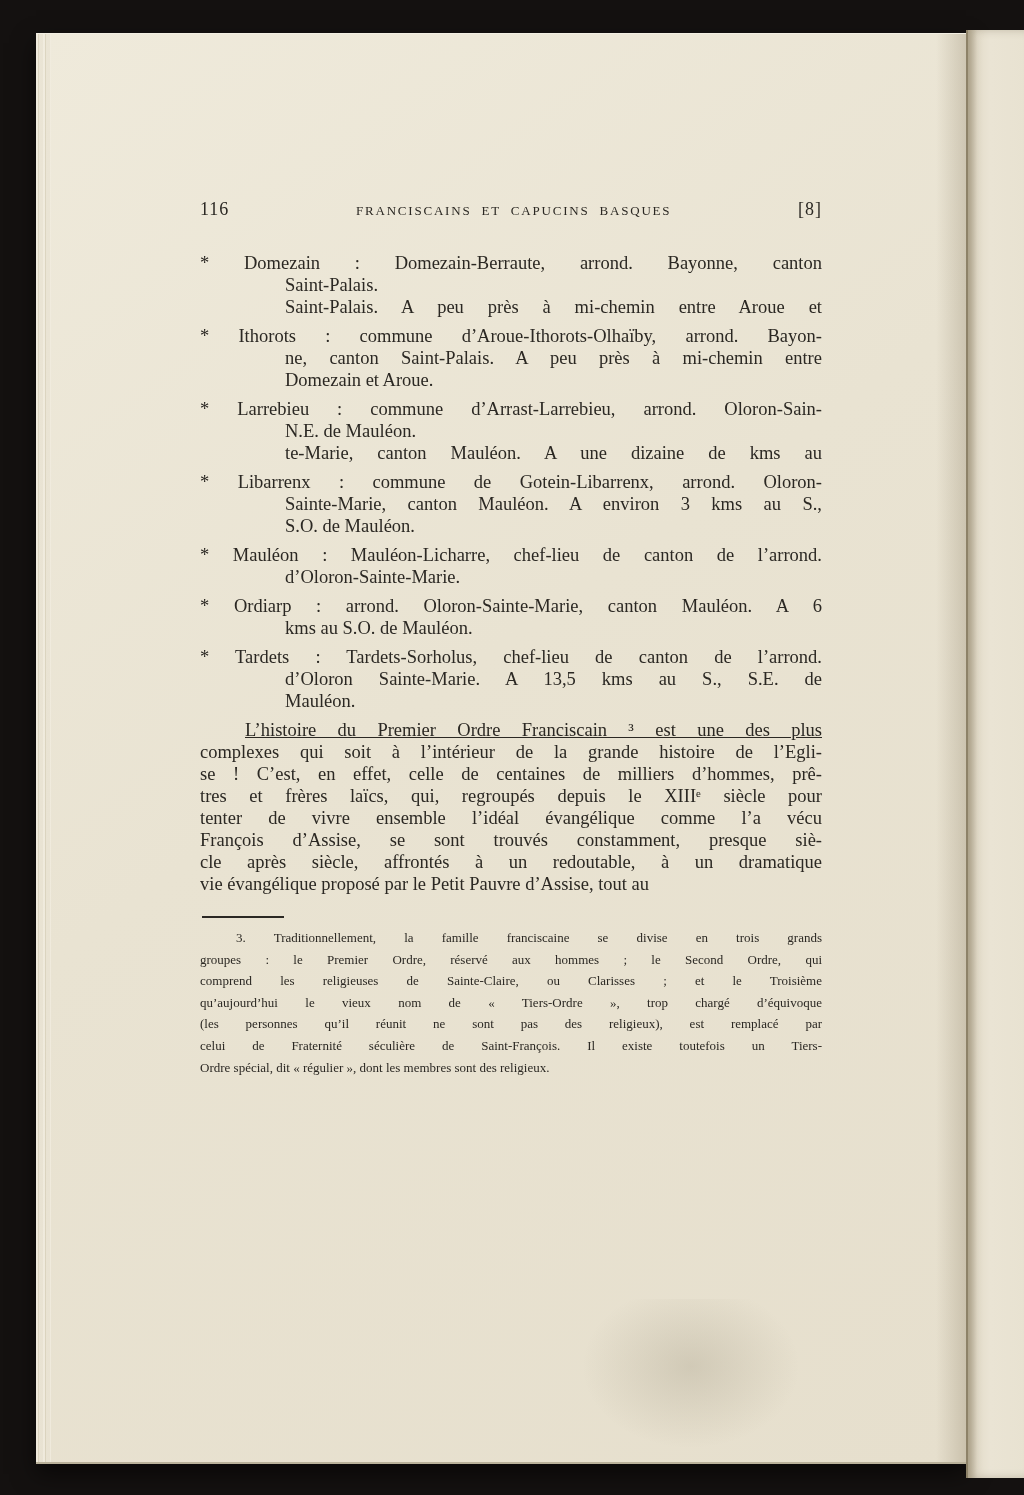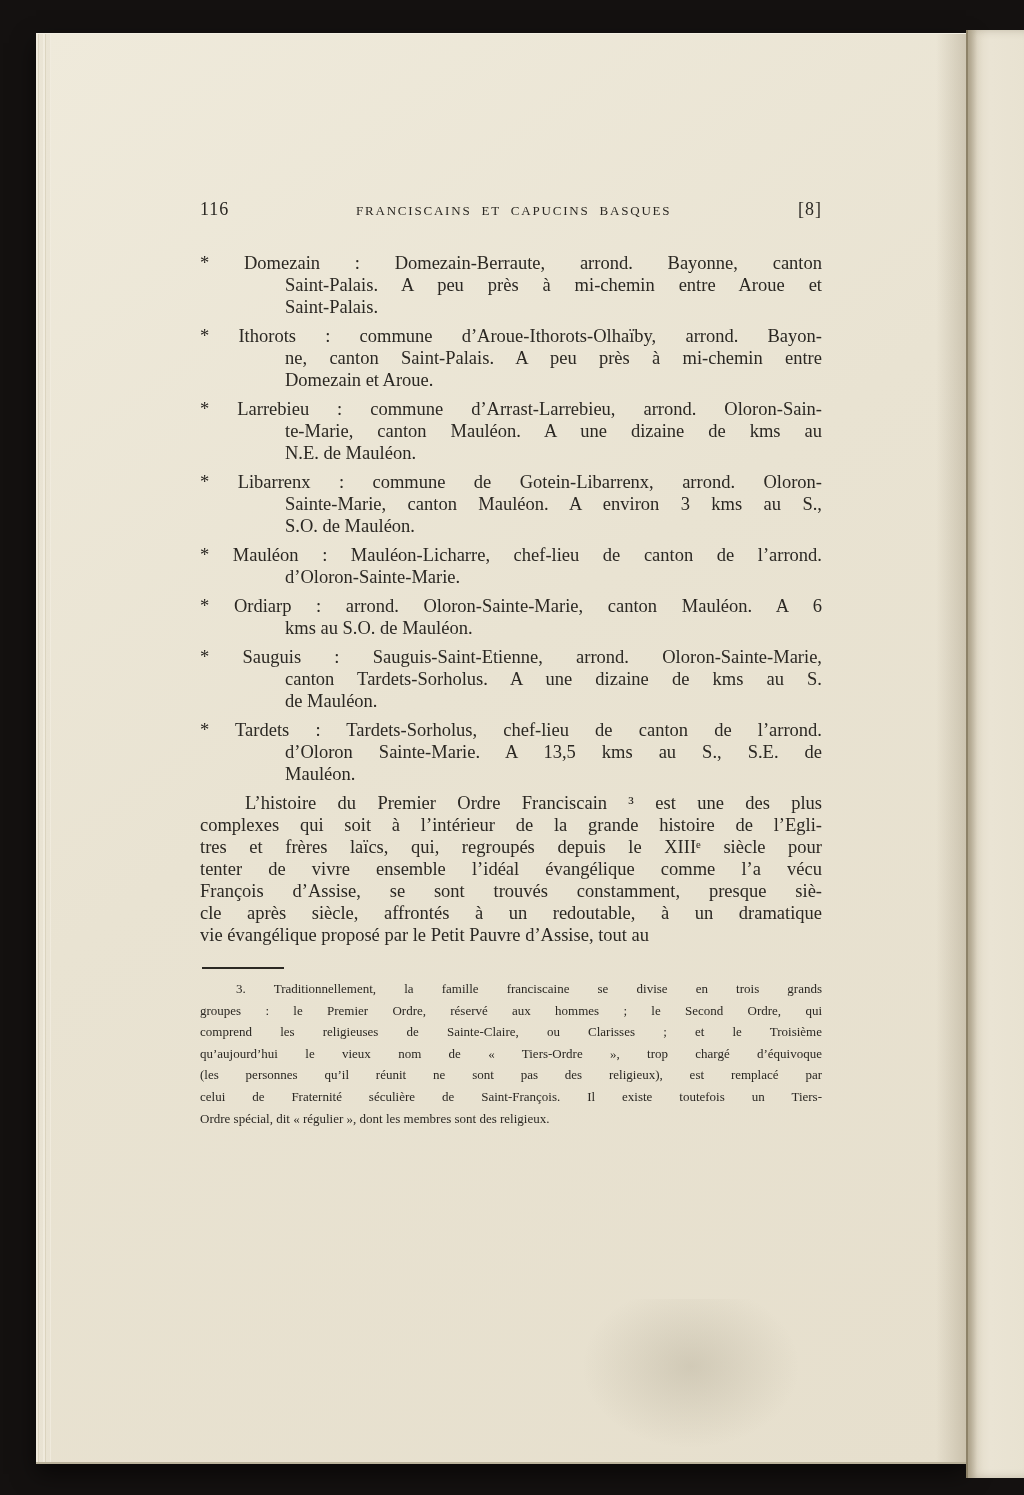--- a/index.html
+++ b/index.html
@@ -78,21 +78,21 @@
     white-space:normal;
   }
   .line.last{text-align-last:left;}
   .entry{margin-bottom:7px;}
   .entry .line:not(.first){padding-left:85px;}
   .section-heading{
     font-weight:bold;
     font-size:18.5px;
     margin:33px 0 23px 0;
   }
-  .para .line.first{text-indent:45px;}
+  .para .line.first{text-indent:45px;text-decoration:underline;}
   .footnote{
     margin-top:21px;
     font-size:13px;
     line-height:21.6px;
   }
   .footnote-rule{
     width:82px;height:2px;
     background:var(--ink);
     margin:0 0 9px 2px;
   }
@@ -106,62 +106,58 @@
 
     <div class="header">
       <span class="page-number">116</span>
       <span class="title">FRANCISCAINS ET CAPUCINS BASQUES</span>
       <span class="issue-ref">[8]</span>
     </div>
 
     <div class="entries">
       <div class="entry">
           <div class="line first">* Domezain : Domezain-Berraute, arrond. Bayonne, canton</div>
+          <div class="line last">Saint-Palais.</div>
           <div class="line">Saint-Palais. A peu près à mi-chemin entre Aroue et</div>
-          <div class="line last">Saint-Palais.</div>
         </div>
       <div class="entry">
           <div class="line first">* Ithorots : commune d’Aroue-Ithorots-Olhaïby, arrond. Bayon-</div>
           <div class="line">ne, canton Saint-Palais. A peu près à mi-chemin entre</div>
           <div class="line last">Domezain et Aroue.</div>
         </div>
       <div class="entry">
           <div class="line first">* Larrebieu : commune d’Arrast-Larrebieu, arrond. Oloron-Sain-</div>
+          <div class="line last">N.E. de Mauléon.</div>
           <div class="line">te-Marie, canton Mauléon. A une dizaine de kms au</div>
-          <div class="line last">N.E. de Mauléon.</div>
         </div>
       <div class="entry">
           <div class="line first">* Libarrenx : commune de Gotein-Libarrenx, arrond. Oloron-</div>
           <div class="line">Sainte-Marie, canton Mauléon. A environ 3 kms au S.,</div>
           <div class="line last">S.O. de Mauléon.</div>
         </div>
       <div class="entry">
           <div class="line first">* Mauléon : Mauléon-Licharre, chef-lieu de canton de l’arrond.</div>
           <div class="line last">d’Oloron-Sainte-Marie.</div>
         </div>
       <div class="entry">
           <div class="line first">* Ordiarp : arrond. Oloron-Sainte-Marie, canton Mauléon. A 6</div>
           <div class="line last">kms au S.O. de Mauléon.</div>
         </div>
       <div class="entry">
-          <div class="line first">* Sauguis : Sauguis-Saint-Etienne, arrond. Oloron-Sainte-Marie,</div>
-          <div class="line">canton Tardets-Sorholus. A une dizaine de kms au S.</div>
-          <div class="line last">de Mauléon.</div>
-        </div>
-      <div class="entry">
           <div class="line first">* Tardets : Tardets-Sorholus, chef-lieu de canton de l’arrond.</div>
           <div class="line">d’Oloron Sainte-Marie. A 13,5 kms au S., S.E. de</div>
           <div class="line last">Mauléon.</div>
         </div>
     </div>
 
 
     <div class="para">
         <div class="line first">L’histoire du Premier Ordre Franciscain ³ est une des plus</div>
         <div class="line">complexes qui soit à l’intérieur de la grande histoire de l’Egli-</div>
+        <div class="line">se ! C’est, en effet, celle de centaines de milliers d’hommes, prê-</div>
         <div class="line">tres et frères laïcs, qui, regroupés depuis le XIIIᵉ siècle pour</div>
         <div class="line">tenter de vivre ensemble l’idéal évangélique comme l’a vécu</div>
         <div class="line">François d’Assise, se sont trouvés constamment, presque siè-</div>
         <div class="line">cle après siècle, affrontés à un redoutable, à un dramatique</div>
         <div class="line last">vie évangélique proposé par le Petit Pauvre d’Assise, tout au</div>
       </div>
 
     <div class="footnote">
       <div class="footnote-rule"></div>
       <div>

